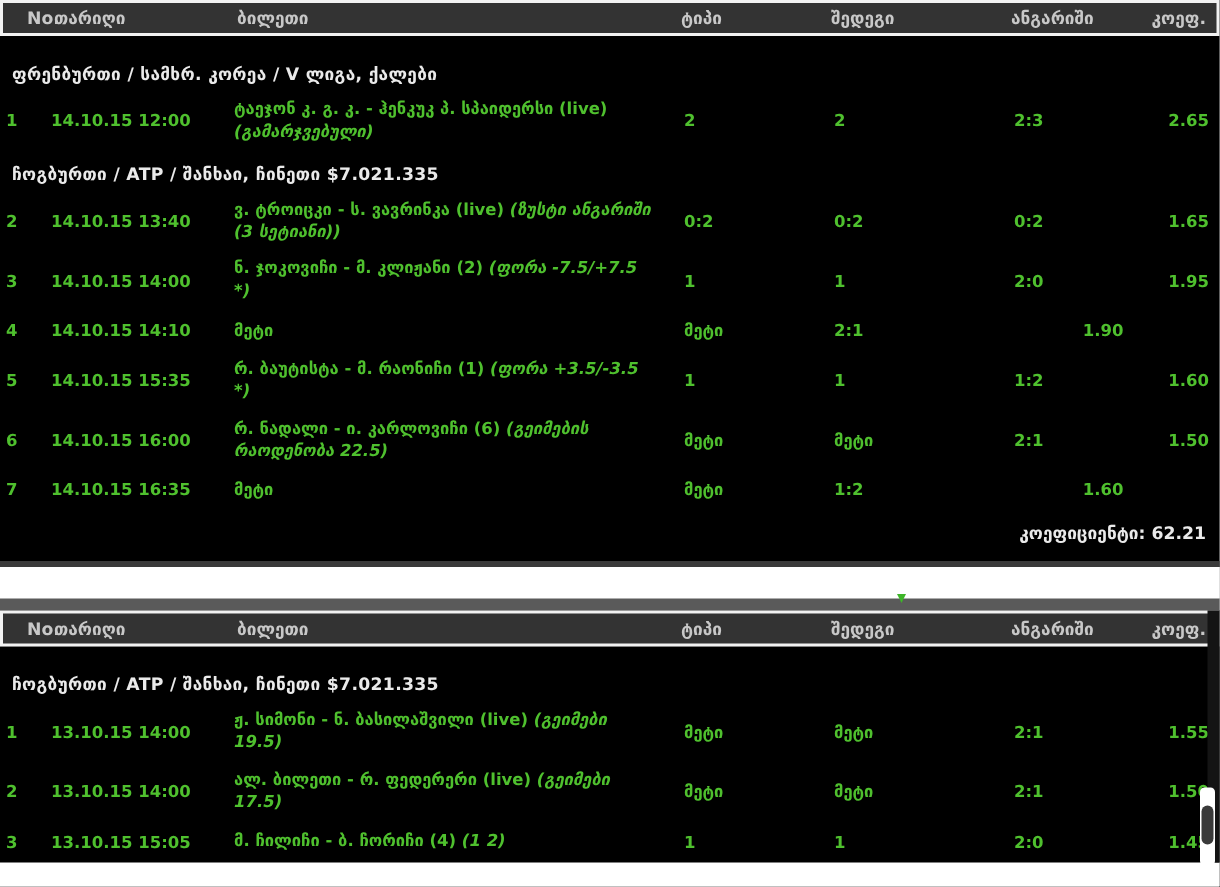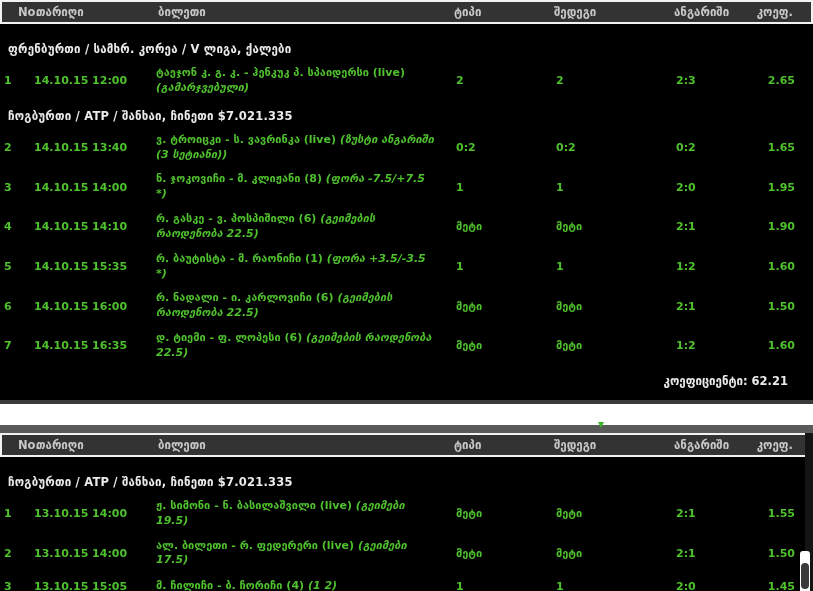--- a/index.html
+++ b/index.html
@@ -35,30 +35,30 @@
     color: #4fc02e;
     font-size: 11px;
     font-weight: bold;
     padding: 5px 0;
     min-height: 27px;
   }
   .c.no { padding-left: 4px; }
   .c.ticket { padding-right: 18px; line-height: 1.35; }
   .c.ticket .bet { font-style: italic; margin-top: 48px; }
   .c.center { }
-  .c.right { text-align: right; padding-right: 18px; }
+  .c.right { text-align: right; padding-right: 7px; }
 
   .group-header {
     color: #eaeaea; font-size: 11.5px; font-weight: bold;
     padding: 8px 0 5px 8px; letter-spacing: 0.2px;
   }
 
   .table-footer {
     color: #eaeaea; font-size: 11.5px; font-weight: bold;
-    text-align: right; padding: 8px 25px 12px 0;
+    text-align: right; padding: 8px 9px 12px 0;
   }
 
   .spacer-top-1 { height: 10px; }
 
   
   .white-gap { height: 21px; background: #ffffff; }
   .gray-band { height: 8px; background: #5a5a5a; position: relative; }
   .green-marker {
     position: absolute; left: 598px; top: -3px;
     width: 0; height: 0;
@@ -119,31 +119,30 @@
       <div class="c ticket"><span>ვ. ტროიცკი - ს. ვავრინკა (live)</span> <span class="bet">(ზუსტი ანგარიში (3 სეტიანი))</span></div>
       <div class="c center">0:2</div>
       <div class="c center">0:2</div>
       <div class="c center">0:2</div>
       <div class="c right">1.65</div>
     </div>
 
     <div class="row">
       <div class="c no">3</div>
       <div class="c">14.10.15 14:00</div>
-      <div class="c ticket"><span>ნ. ჯოკოვიჩი - მ. კლიჟანი (8)</span> <span class="bet">(ფორა -7.5/+7.5 *)</span></div>
+      <div class="c ticket"><span>ნ. ჯოკოვიჩი - მ. კლიჟანი (2)</span> <span class="bet">(ფორა -7.5/+7.5 *)</span></div>
       <div class="c center">1</div>
       <div class="c center">1</div>
       <div class="c center">2:0</div>
       <div class="c right">1.95</div>
     </div>
 
     <div class="row">
       <div class="c no">4</div>
       <div class="c">14.10.15 14:10</div>
-      <div class="c ticket"><span>რ. გასკე - ვ. პოსპიშილი (6)</span> <span class="bet">(გეიმების რაოდენობა 22.5)</span></div>
       <div class="c center">მეტი</div>
       <div class="c center">მეტი</div>
       <div class="c center">2:1</div>
       <div class="c right">1.90</div>
     </div>
 
     <div class="row">
       <div class="c no">5</div>
       <div class="c">14.10.15 15:35</div>
       <div class="c ticket"><span>რ. ბაუტისტა - მ. რაონიჩი (1)</span> <span class="bet">(ფორა +3.5/-3.5 *)</span></div>
@@ -159,21 +158,20 @@
       <div class="c ticket"><span>რ. ნადალი - ი. კარლოვიჩი (6)</span> <span class="bet">(გეიმების რაოდენობა 22.5)</span></div>
       <div class="c center">მეტი</div>
       <div class="c center">მეტი</div>
       <div class="c center">2:1</div>
       <div class="c right">1.50</div>
     </div>
 
     <div class="row">
       <div class="c no">7</div>
       <div class="c">14.10.15 16:35</div>
-      <div class="c ticket"><span>დ. ტიემი - ფ. ლოპესი (6)</span> <span class="bet">(გეიმების რაოდენობა 22.5)</span></div>
       <div class="c center">მეტი</div>
       <div class="c center">მეტი</div>
       <div class="c center">1:2</div>
       <div class="c right">1.60</div>
     </div>
 
     <div class="table-footer"><span>კოეფიციენტი:</span> <span>62.21</span></div>
   </section>
 
   <div class="white-gap"></div>

